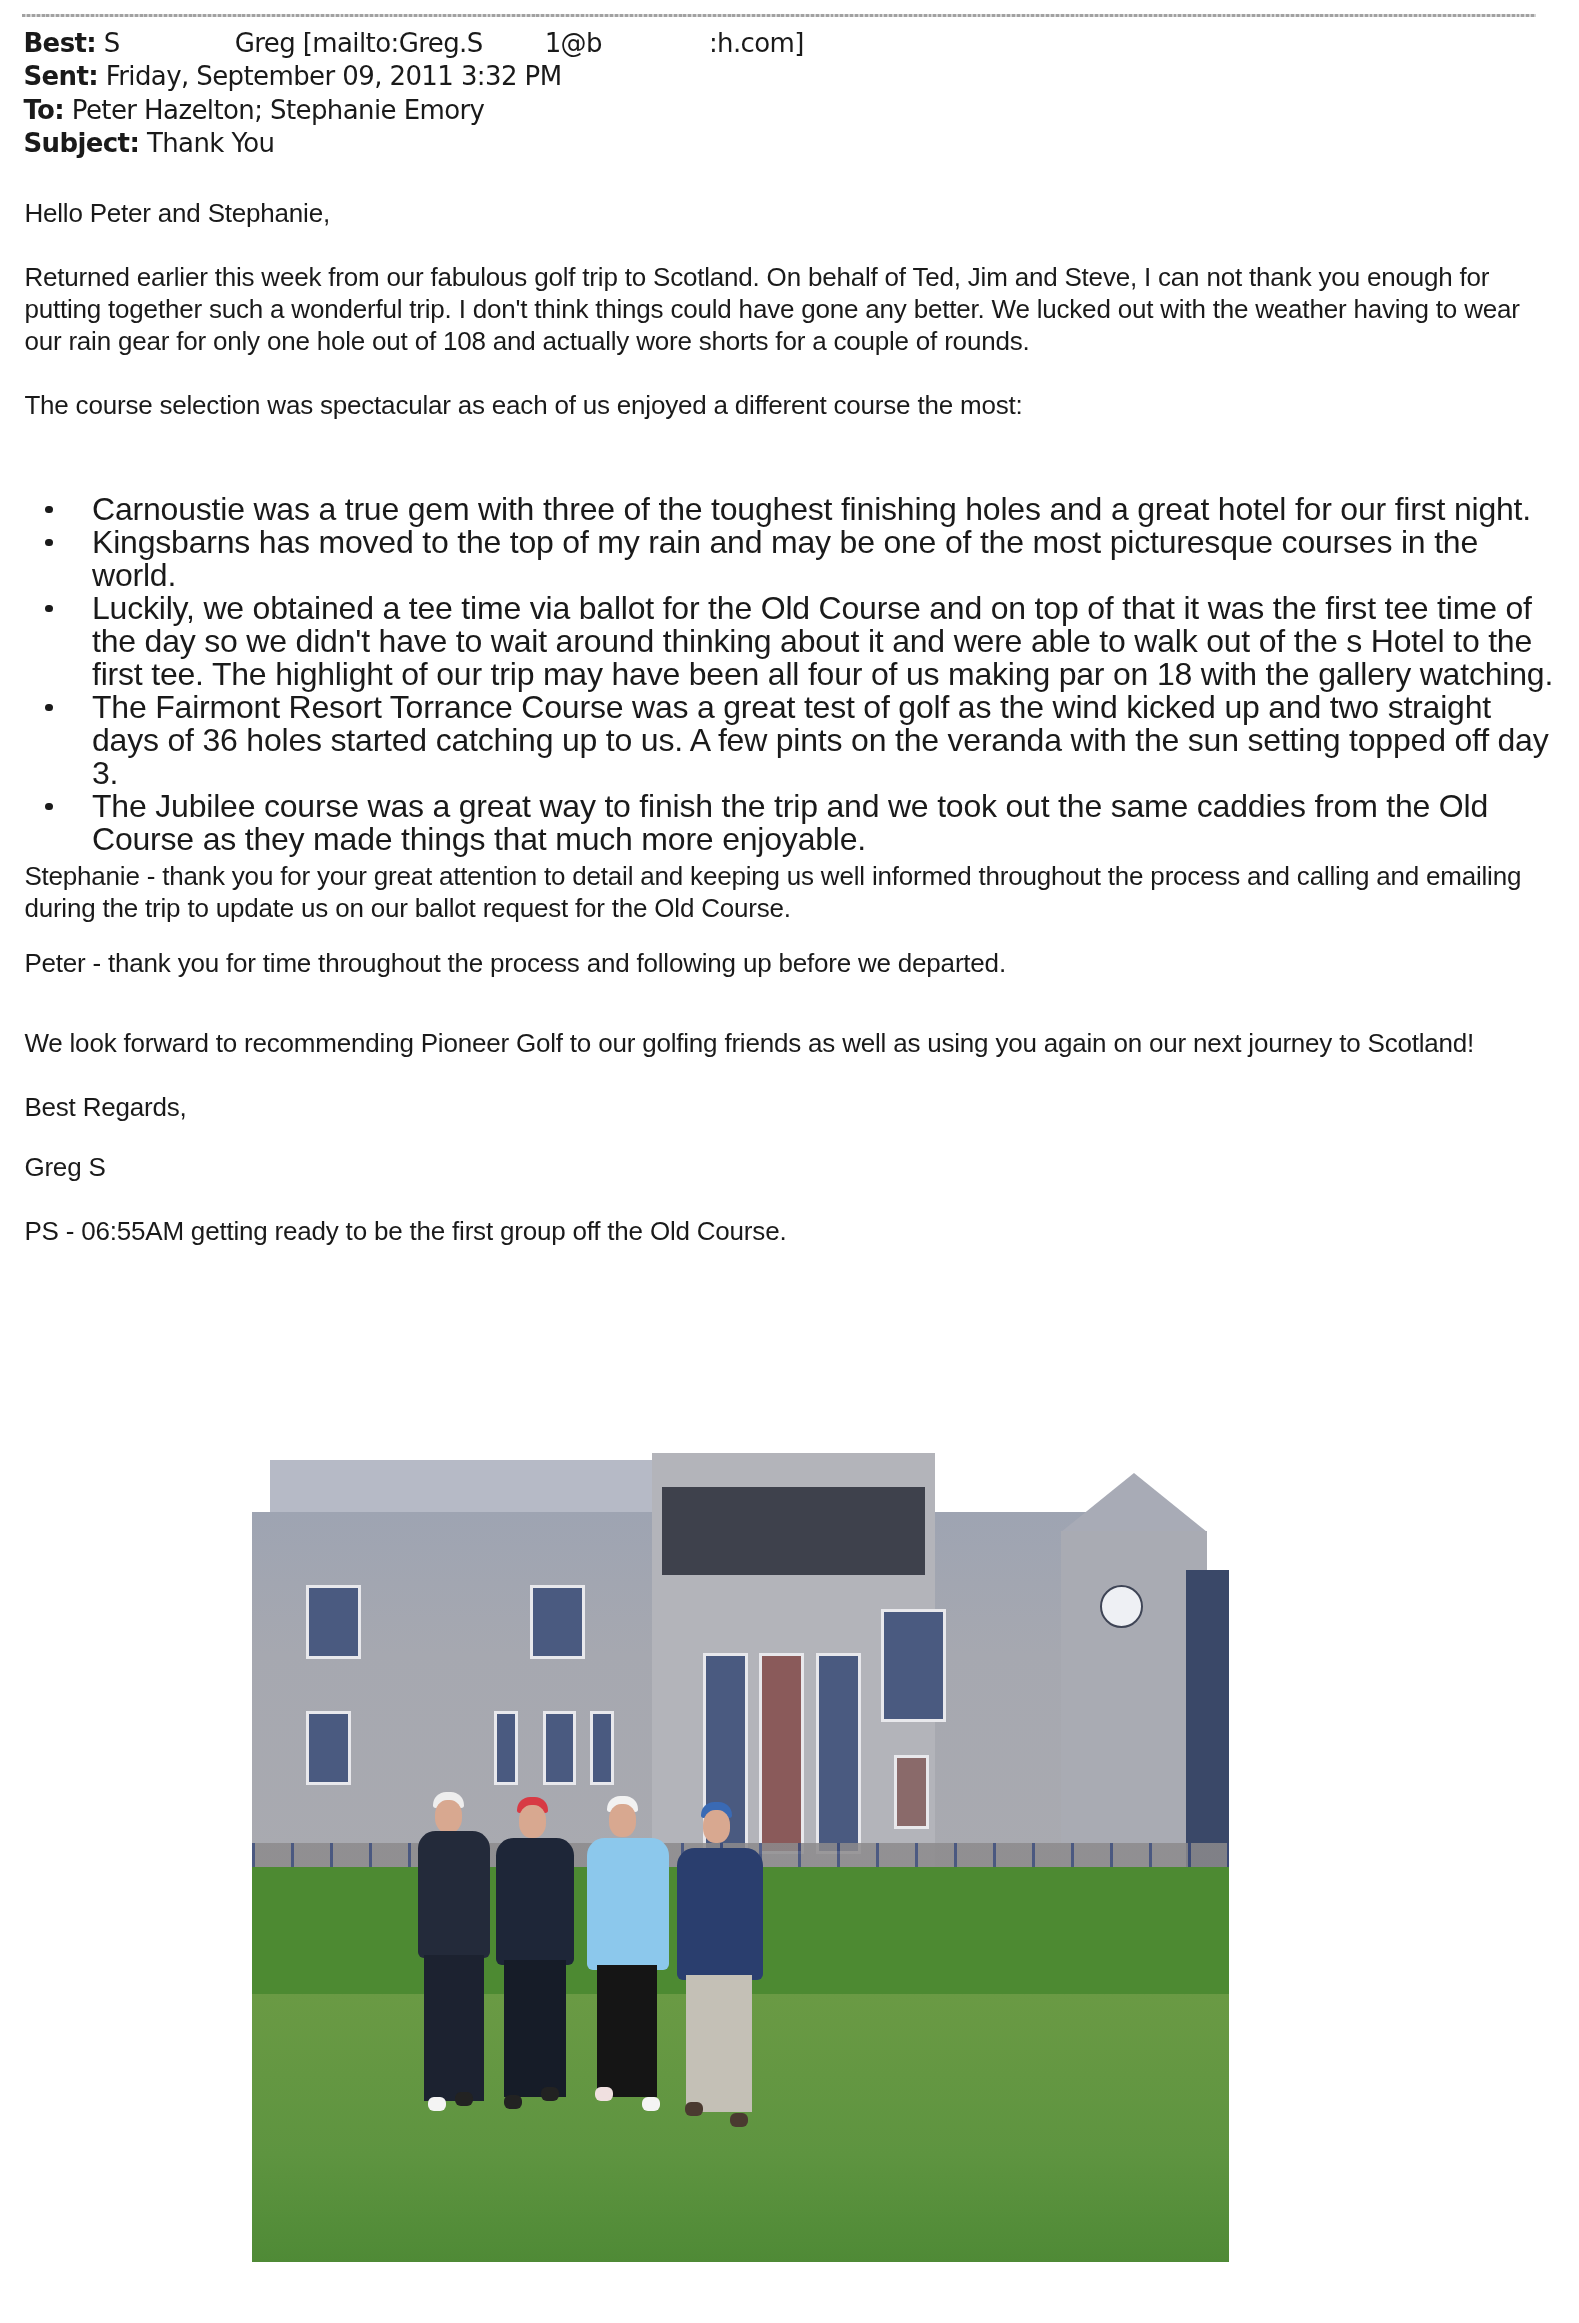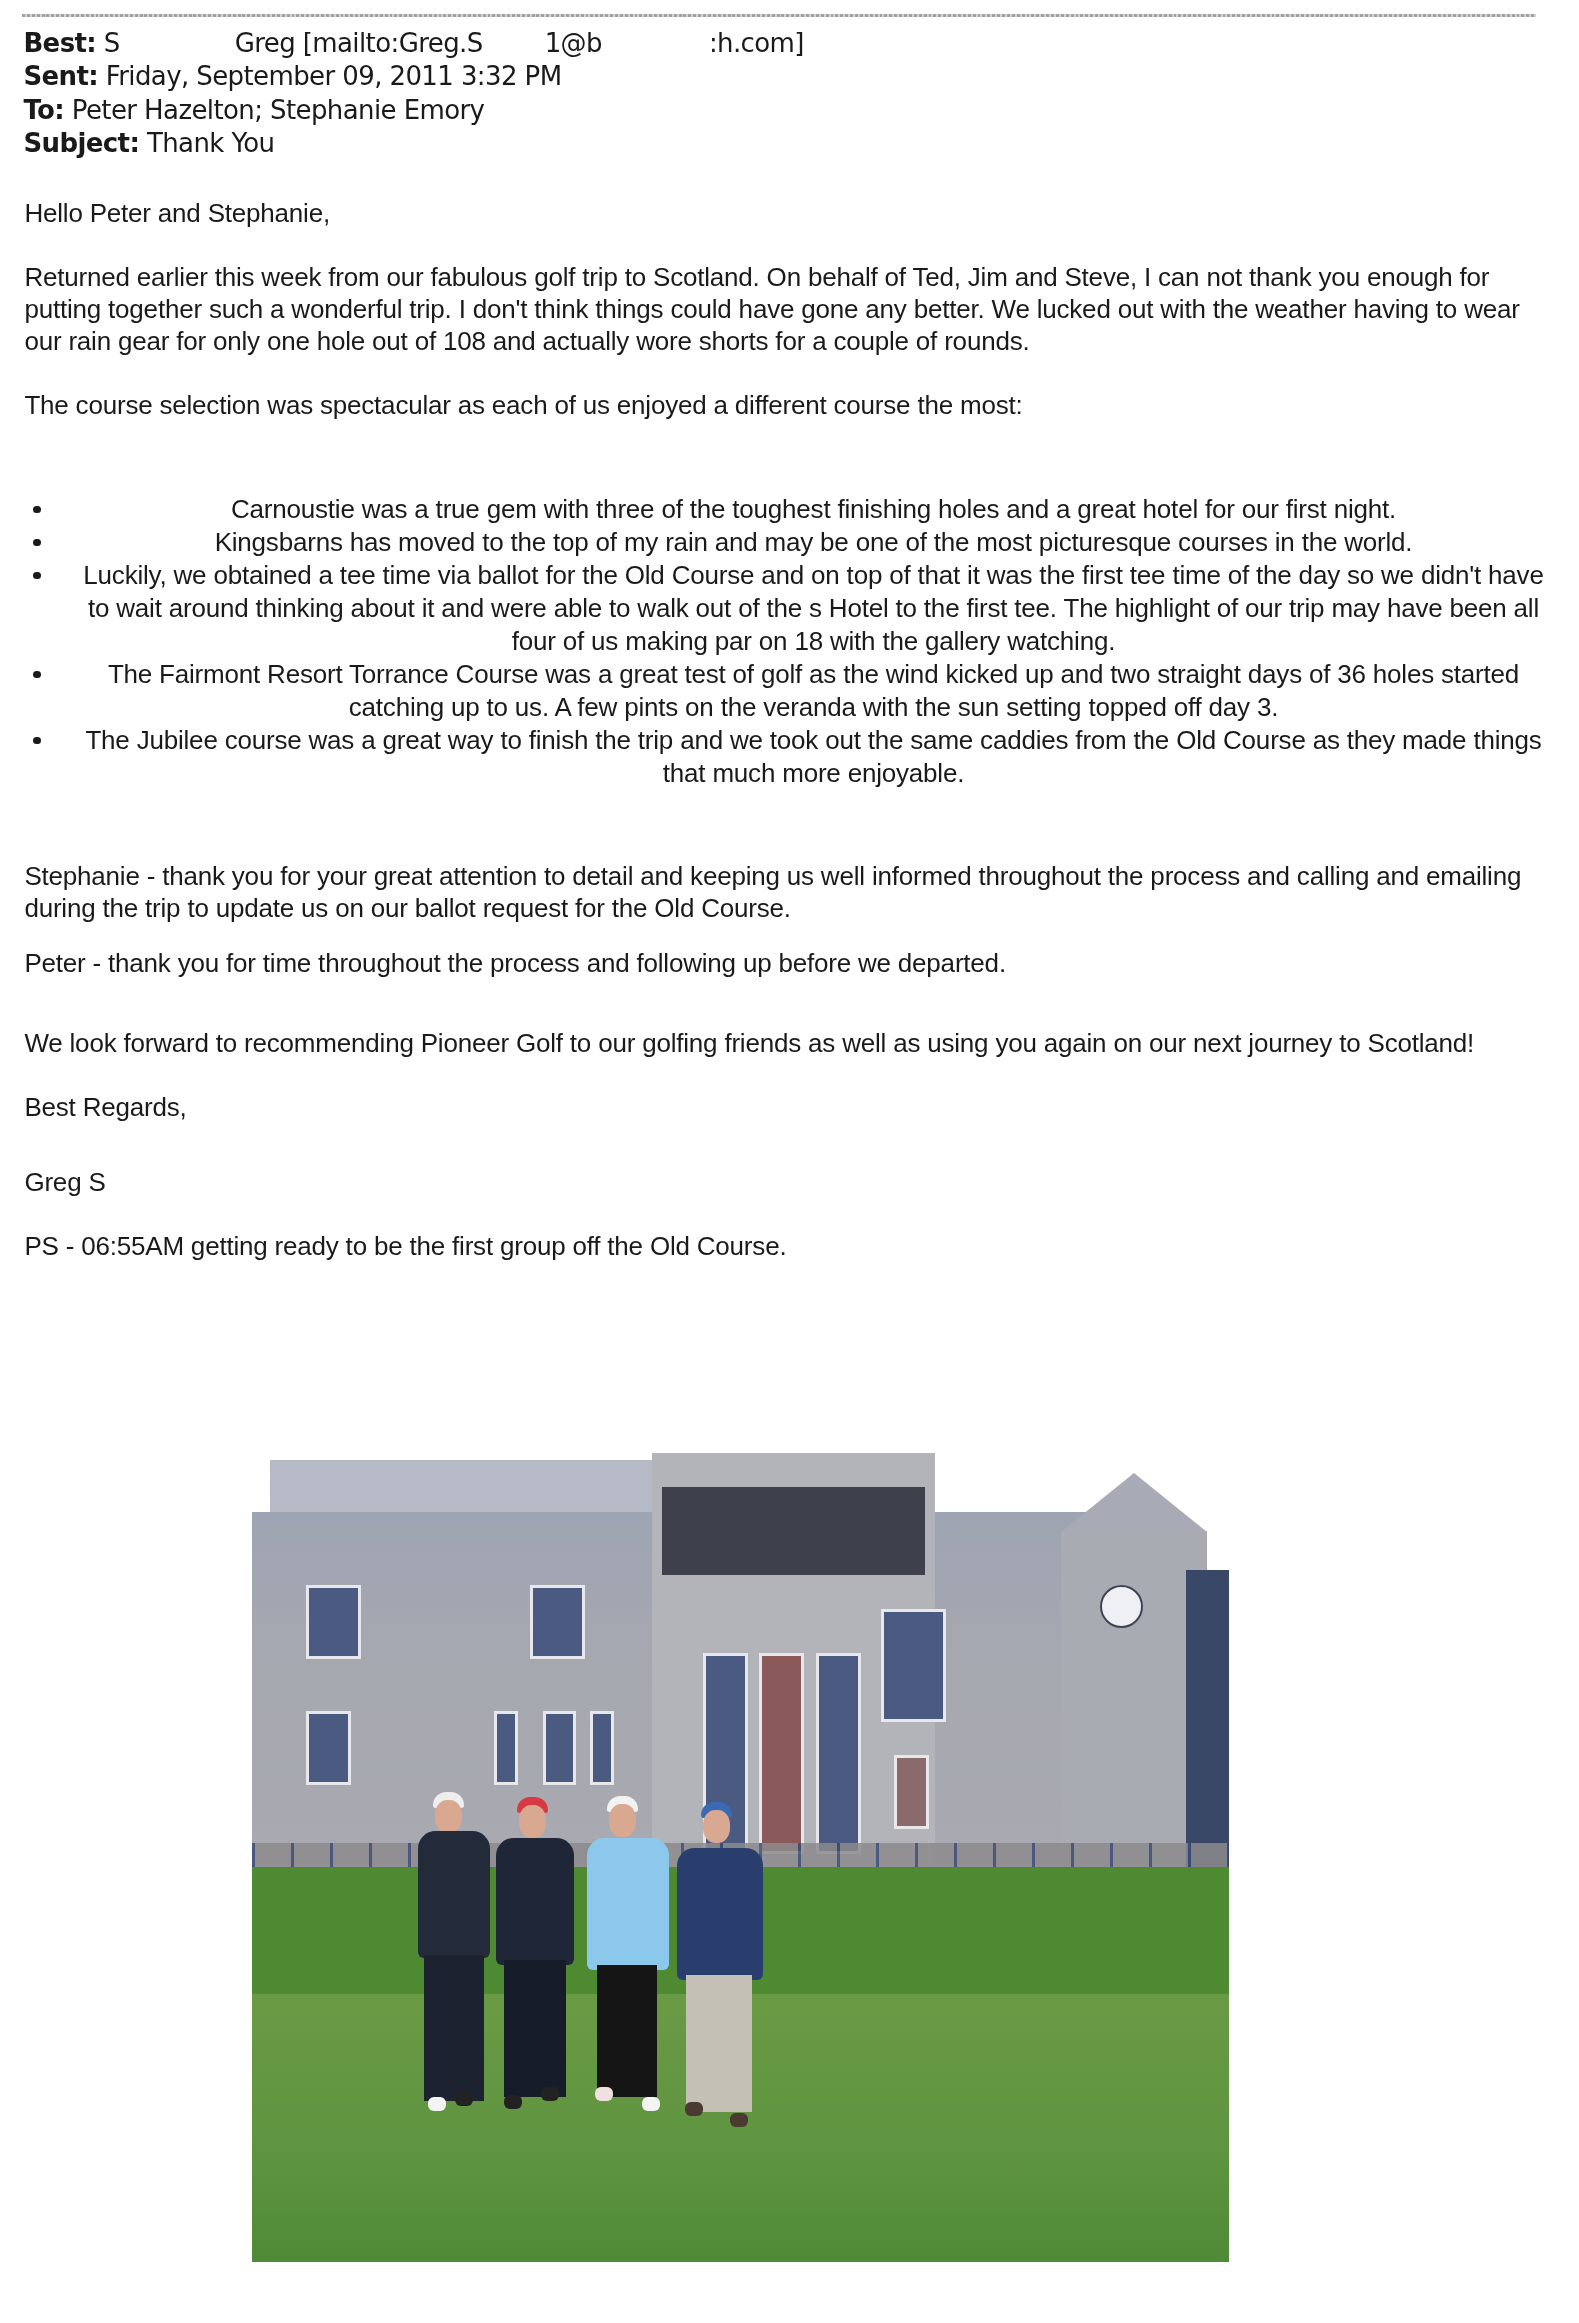--- a/index.html
+++ b/index.html
@@ -6,22 +6,22 @@
   body { width: 1580px; height: 2323px; position: relative; overflow: hidden; color: #1a1a1a; }
   .rule { position: absolute; left: 21.5px; top: 13.7px; width: 1514px; height: 2.9px;
           background: repeating-linear-gradient(90deg, #8a8a8a 0 2.9px, #c8c8c8 2.9px 4.9px); opacity: .8; }
   .hdr { position: absolute; left: 23.4px; font-family: "DejaVu Sans", sans-serif; font-size: 26px;
          line-height: 33px; letter-spacing: -0.6px; white-space: pre; }
   .hdr b { font-weight: bold; }
   .blank { display: inline-block; }
   .body { position: absolute; left: 24.4px; width: 1521px; font-family: "Liberation Sans", sans-serif;
           font-size: 26px; line-height: 32px; letter-spacing: -0.2px; }
   .body p { margin: 0; }
-  .bul { position: absolute; left: 26px; width: 1521px; font-family: "Liberation Sans", sans-serif;
-         font-size: 26px; line-height: 33px; letter-spacing: -0.2px; text-align: center; }
+  .bul { position: absolute; left: 38px; width: 1521px; font-family: "Liberation Sans", sans-serif;
+         font-size: 32px; line-height: 33px; letter-spacing: -0.2px; }
   .bul li { list-style: none; position: relative; padding-left: 54px; }
   .bul li::before { content: ""; position: absolute; left: 6.8px; top: 12.7px; width: 7.8px; height: 7.8px;
                     border-radius: 50%; background: #1a1a1a; }
   .photo { position: absolute; left: 252px; top: 1453px; width: 977px; height: 809px; overflow: hidden; }
   .sky { position: absolute; inset: 0; background: #ffffff; }
   .bldg { position: absolute; left: 0; top: 59px; width: 912px; height: 356px;
           background: linear-gradient(180deg, #9ea4b2 0%, #a6a8b0 40%, #a9aab0 100%); }
   .roofL { position: absolute; left: 17.6px; top: 6.8px; width: 395px; height: 59px; background: #b6bac6; }
   .tower { position: absolute; left: 400px; top: 0; width: 283px; height: 414px; background: #b3b4ba; }
   .veranda { position: absolute; left: 410px; top: 34px; width: 263px; height: 88px; background: #3e414c; }
@@ -66,21 +66,21 @@
   <li>Luckily, we obtained a tee time via ballot for the Old Course and on top of that it was the first tee time of the day so we didn't have to wait around thinking about it and were able to walk out of the                    s Hotel to the first tee.  The highlight of our trip may have been all four of us making par on 18 with the gallery watching.</li>
   <li>The Fairmont Resort Torrance Course was a great test of golf as the wind kicked up and two straight days of 36 holes started catching up to us.  A few pints on the veranda with the sun setting topped off day 3.</li>
   <li>The Jubilee course was a great way to finish the trip and we took out the same caddies from the Old Course as they made things that much more enjoyable.</li>
 </ul>
 
 <div class="body" style="top:860px">
   <p>Stephanie - thank you for your great attention to detail and keeping us well informed throughout the process and calling and emailing during the trip to update us on our ballot request for the Old Course.</p>
   <p style="margin-top:23px">Peter - thank you for time throughout the process and following up before we departed.</p>
   <p style="margin-top:48px">We look forward to recommending Pioneer Golf to our golfing friends as well as using you again on our next journey to Scotland!</p>
   <p style="margin-top:32px">Best Regards,</p>
-  <p style="margin-top:43px">Greg S</p>
+  <p style="margin-top:28px">Greg S</p>
   <p style="margin-top:32px">PS - 06:55AM getting ready to be the first group off the Old Course.</p>
 </div>
 
 <div class="photo">
   <div class="sky"></div>
   <div class="roofL"></div>
   <div class="bldg"></div>
   <div class="tower"></div>
   <div class="veranda"></div>
   <div class="gable"></div>

